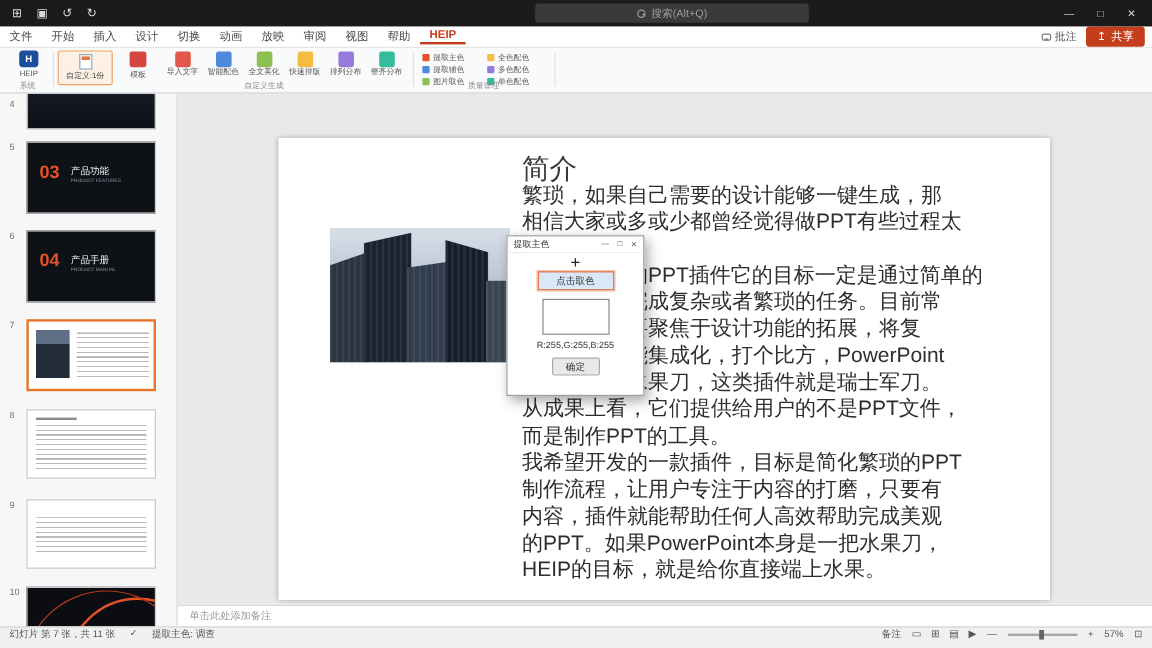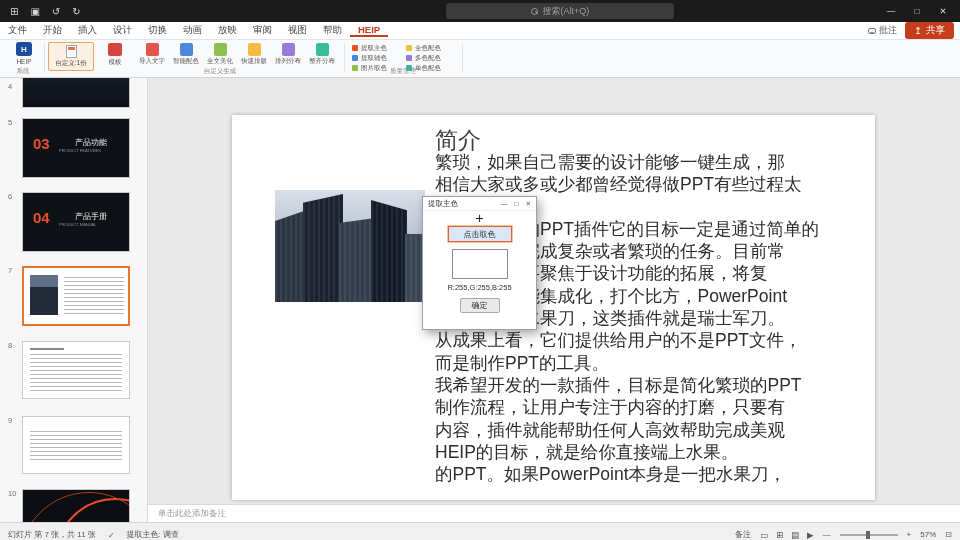--- a/index.html
+++ b/index.html
@@ -48,21 +48,21 @@
   .stack-item{position:absolute;width:50px;height:10px;display:flex;align-items:center;gap:3px;font-size:6.5px;color:#555}
   .stack-item .dot{width:6px;height:6px;border-radius:1px;flex:0 0 auto}
 
   
   .panel{position:absolute;left:0;top:78px;width:148px;height:444px;background:#f7f7f7;border-right:1px solid #d9d9d9;overflow:hidden;z-index:10}
   .thumb-num{position:absolute;left:8px;font-size:7.5px;color:#6f6f6f}
   .thumb{position:absolute;left:22px;width:108px;background:#fff;border:1px solid #c9c9c9;overflow:hidden}
   .thumb.selected{border:2px solid #e8752a}
   .thumb.dark{background:#0e1116}
   .dk-big{color:#e8502a;font-size:15px;font-weight:bold;position:absolute;left:10px;top:16px}
-  .dk-title{color:#f2f2f2;font-size:8px;position:absolute;left:52px;top:18px}
+  .dk-title{color:#f2f2f2;font-size:8px;position:absolute;left:36px;top:18px}
   .dk-sub{color:#8b94a3;font-size:4px;position:absolute;left:36px;top:29px}
   .lines{background-image:repeating-linear-gradient(180deg,#b9b9b9 0 1px,transparent 1px 4px)}
   .mini-img{background:linear-gradient(180deg,#5f6f86 0 30%,#222b38 30% 100%)}
   .t10{background:#0b0d12}
   .arc{position:absolute;border-radius:50%}
 
   
   .canvas{position:absolute;left:148px;top:78px;right:0;height:426px;background:#e9e9e9;z-index:5}
   .slide{position:absolute;left:84px;top:37px;width:643px;height:385px;background:#fff;box-shadow:0 0 4px rgba(0,0,0,.28)}
   .slide-title{position:absolute;left:203px;top:10px;font-size:23px;color:#3a3a3a}
@@ -76,21 +76,21 @@
   .dlg-title{height:14px;display:flex;align-items:center;padding:0 5px;font-size:7.5px;color:#333;border-bottom:1px solid #eee}
   .dlg-controls{margin-left:auto;display:flex;gap:7px;font-size:6.5px;color:#555}
   .dlg-cross{text-align:center;font-size:14px;color:#222;height:15px;line-height:15px}
   .pick-btn{width:64px;height:16px;margin:0 auto;border:1px solid #e0622d;outline:1px solid #f3c4a6;background:#d9e7f8;font-size:8px;color:#333;display:flex;align-items:center;justify-content:center}
   .swatch{width:56px;height:30px;border:1px solid #8a8a8a;background:#fff;margin:7px auto 0}
   .rgb-text{font-size:7.5px;color:#333;text-align:center;margin-top:4px}
   .ok-btn{width:40px;height:15px;margin:6px auto 0;background:#e9e9e9;border:1px solid #a9a9a9;border-radius:2px;font-size:8px;display:flex;align-items:center;justify-content:center;color:#333}
 
   
   .notes{position:absolute;left:148px;top:504px;right:0;height:18px;background:#fff;border-top:1px solid #d9d9d9;display:flex;align-items:center;padding-left:10px;font-size:8.5px;color:#9a9a9a;z-index:6}
-  .status{position:absolute;left:0;top:522px;width:100%;height:18px;background:#f0f0f0;border-top:1px solid #d6d6d6;display:flex;align-items:flex-end;font-size:8px;color:#555;padding:0 8px;gap:12px;z-index:31}
+  .status{position:absolute;left:0;top:522px;width:100%;height:18px;background:#f0f0f0;border-top:1px solid #d6d6d6;display:flex;align-items:flex-start;font-size:8px;color:#555;padding:0 8px;gap:12px;z-index:31}
   .status-right{margin-left:auto;display:flex;align-items:center;gap:9px}
   .viewicons{display:flex;gap:8px;font-size:8.5px;color:#555}
   .zoomtrack{width:58px;height:2px;background:#a8a8a8;position:relative}
   .zoomthumb{position:absolute;left:26px;top:-3px;width:4px;height:8px;background:#666}
 </style>
 </head>
 <body>
 
 <div class="app">
 
@@ -260,22 +260,22 @@
         <div>市面上常见的PPT插件它的目标一定是通过简单的</div>
         <div>操作方式来完成复杂或者繁琐的任务。目前常</div>
         <div>见的插件主要聚焦于设计功能的拓展，将复</div>
         <div>杂的设计功能集成化，打个比方，PowerPoint</div>
         <div>本身是一把水果刀，这类插件就是瑞士军刀。</div>
         <div>从成果上看，它们提供给用户的不是PPT文件，</div>
         <div>而是制作PPT的工具。</div>
         <div>我希望开发的一款插件，目标是简化繁琐的PPT</div>
         <div>制作流程，让用户专注于内容的打磨，只要有</div>
         <div>内容，插件就能帮助任何人高效帮助完成美观</div>
+        <div>的PPT。如果PowerPoint本身是一把水果刀，</div>
         <div>HEIP的目标，就是给你直接端上水果。</div>
-        <div>的PPT。如果PowerPoint本身是一把水果刀，</div>
       </div>
       <div class="slide-img">
         <div class="bld" style="left:0;width:32px;height:92px;background-color:#2a3442;clip-path:polygon(0 12%,100% 0,100% 100%,0 100%)"></div>
         <div class="bld" style="left:28px;width:40px;height:108px;background-color:#1b2330;clip-path:polygon(0 8%,100% 0,100% 100%,0 100%)"></div>
         <div class="bld" style="left:64px;width:36px;height:84px;background-color:#323d4e;clip-path:polygon(0 6%,100% 0,100% 100%,0 100%)"></div>
         <div class="bld" style="right:18px;width:36px;height:102px;background-color:#141c28;clip-path:polygon(0 0,100% 10%,100% 100%,0 100%)"></div>
         <div class="bld" style="right:0;width:20px;height:68px;background-color:#3a4656"></div>
       </div>
     </div>
   </div>

